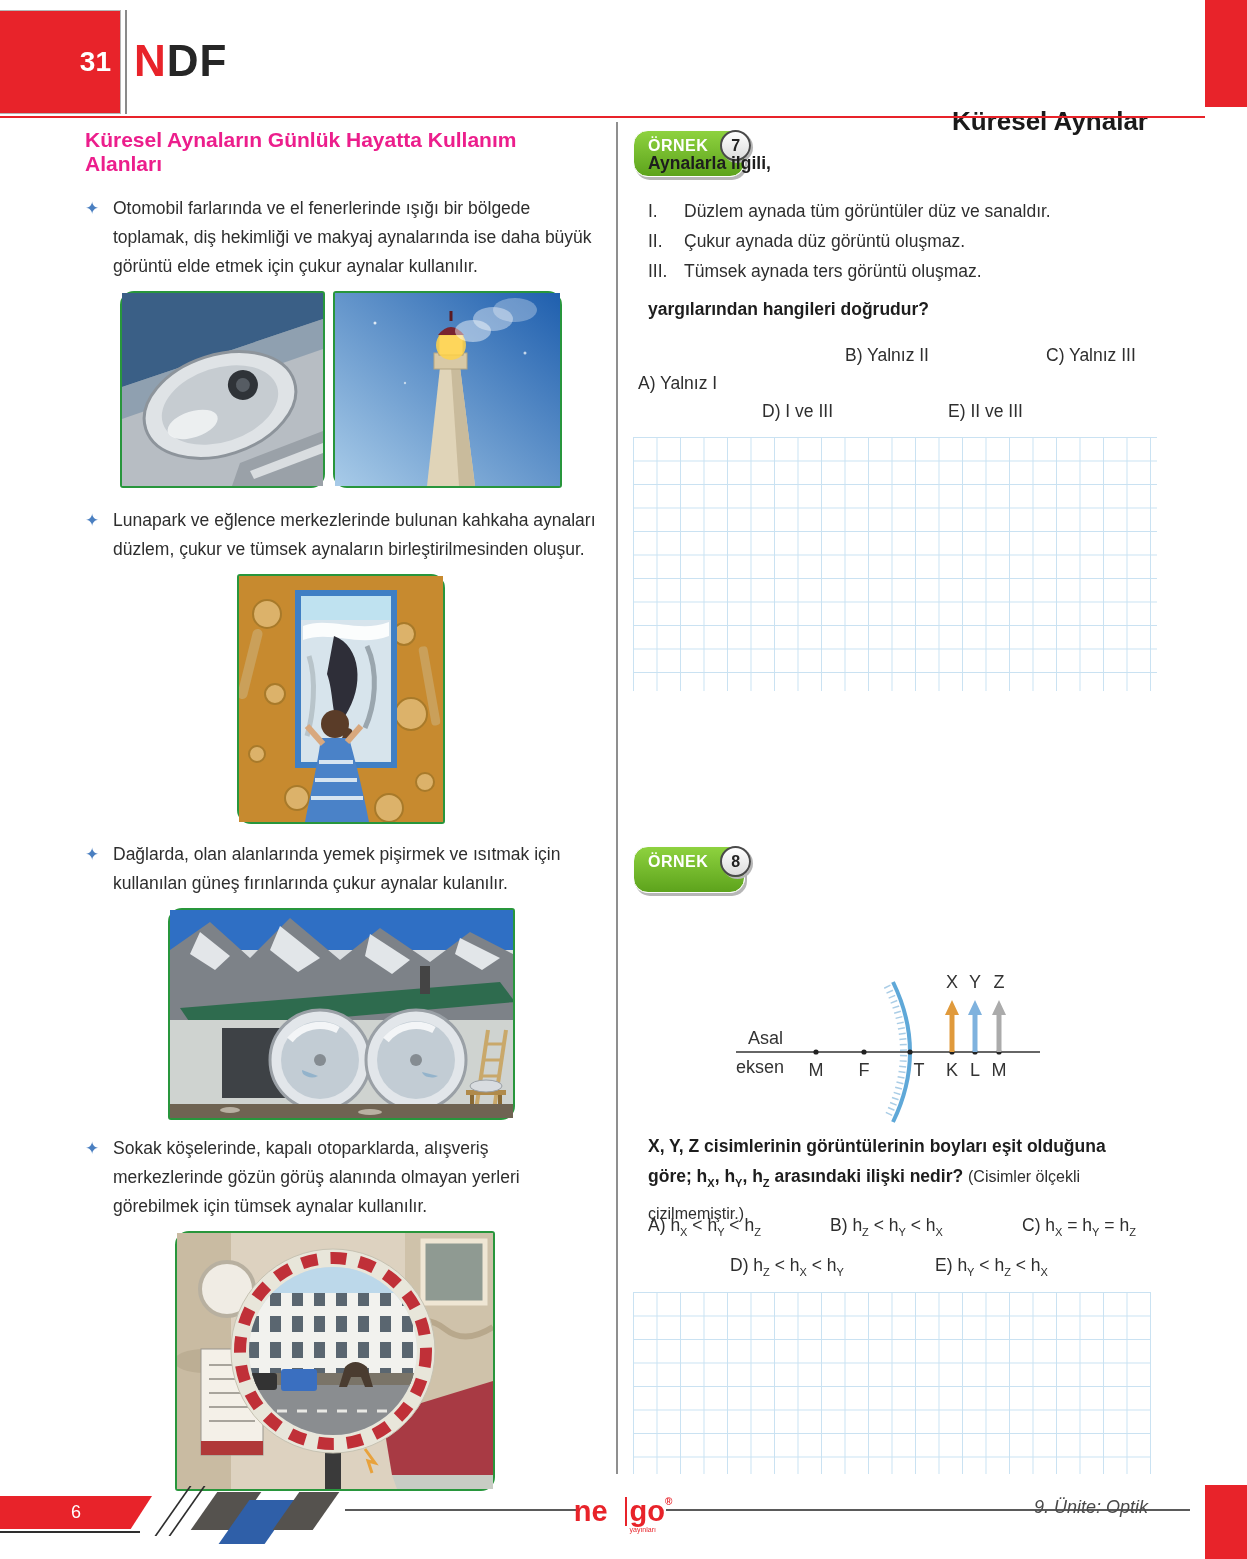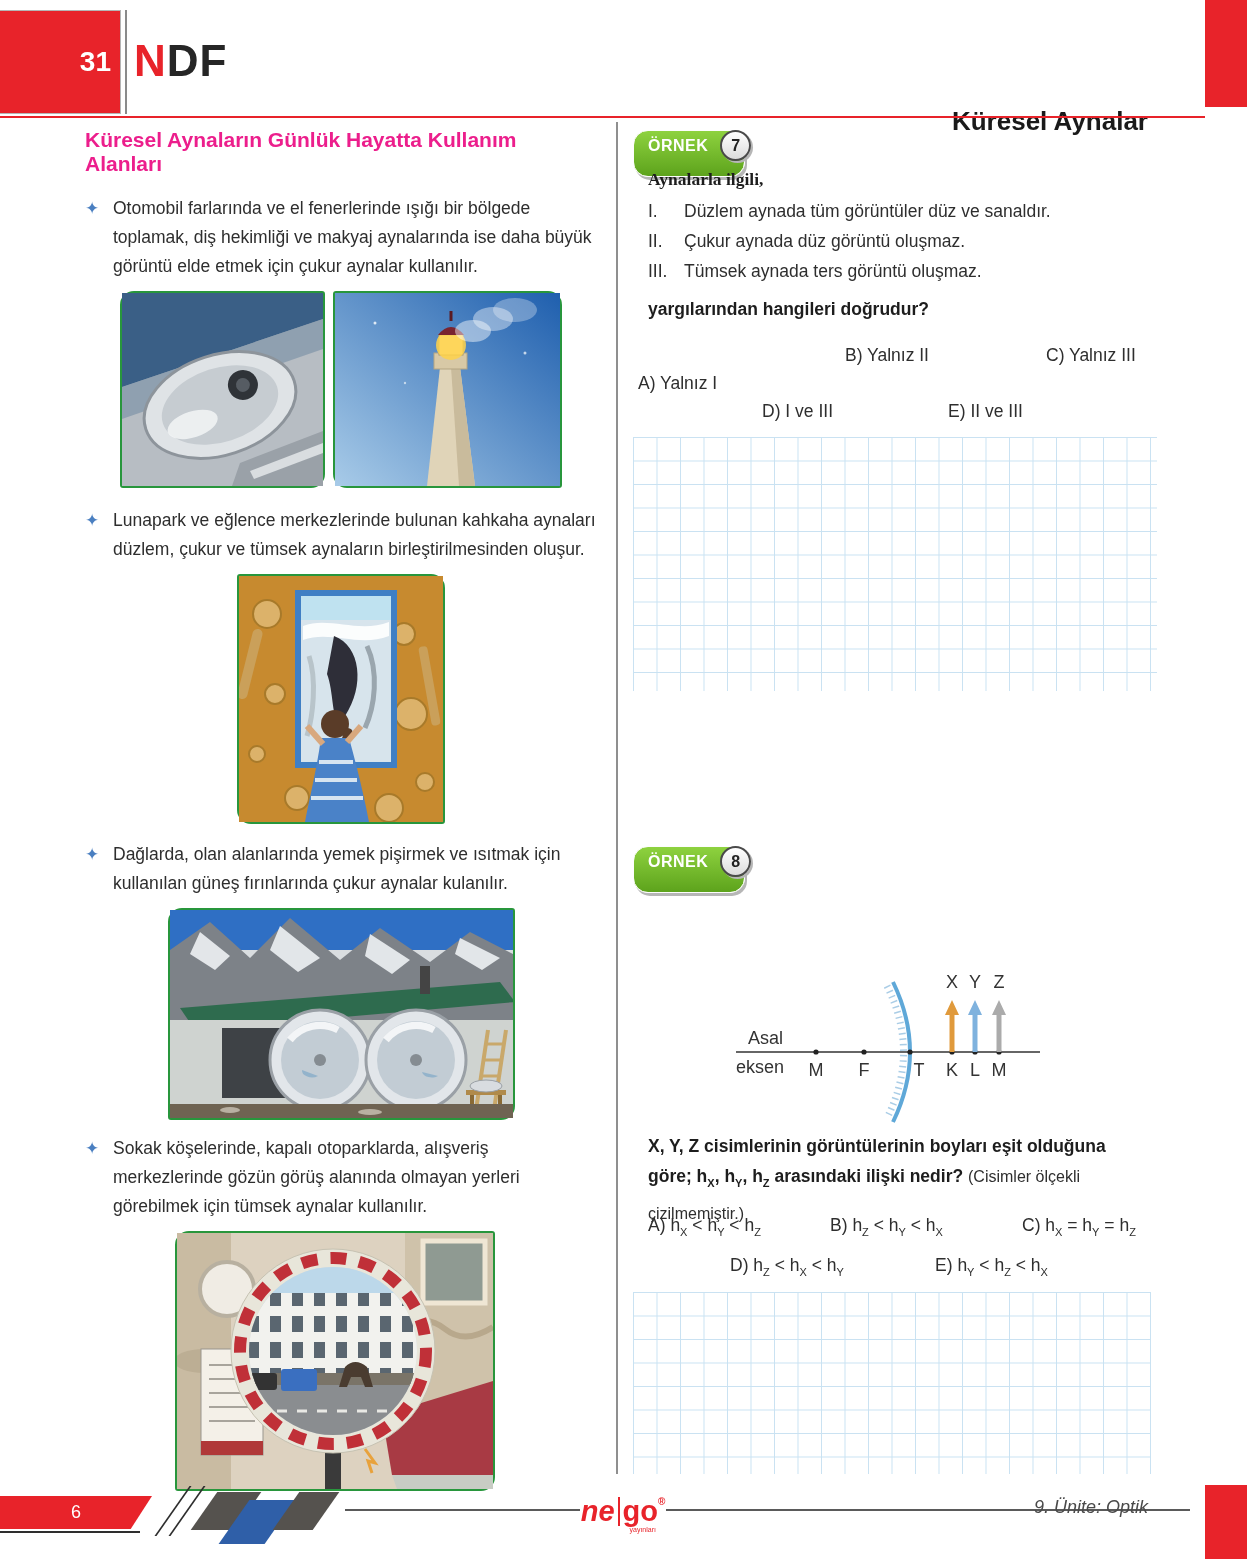--- a/index.html
+++ b/index.html
@@ -63,21 +63,21 @@
   .page-num-shape{position:absolute;left:0;top:1496px;width:152px;height:33px;background:#e8232a;
                   clip-path:polygon(0 0,100% 0,86% 100%,0 100%);display:flex;align-items:center;
                   justify-content:center;color:#fff;font-size:18px;}
   .page-num-underline{position:absolute;left:0;top:1531px;width:140px;height:2px;background:#2e2e2e;}
   .thin-diag{position:absolute;top:1486px;width:2px;height:50px;background:#2e2e2e;transform:skewX(-35deg);}
   .stripe{position:absolute;transform:skewX(-35deg);}
   .footer-line{position:absolute;left:345px;top:1509px;width:845px;height:2px;background:#5a5a5a;}
   .logo{position:absolute;left:580px;top:1486px;width:86px;height:58px;background:#fff;
         display:flex;flex-direction:column;align-items:center;justify-content:center;}
   .nego-row{color:#e8232a;font-weight:bold;font-size:29px;line-height:1;display:flex;align-items:flex-start;}
-  .nego-ne{padding-right:3px;border-right:2px solid #e8232a;margin-right:3px;font-style:italic;}
+  .nego-ne{padding-right:17px;border-right:2px solid #e8232a;margin-right:3px;}
   .nego-r{font-size:10px;line-height:1;}
   .nego-sub{color:#e8232a;font-size:7px;align-self:flex-end;margin-right:10px;}
   .unit-footer{position:absolute;right:99px;top:1497px;font-style:italic;font-size:18px;color:#4a4a4a;}
   .bottom-right-bar{position:absolute;right:0;top:1485px;width:42px;height:74px;background:#e8232a;}
 </style>
 </head>
 <body>
 
 <div class="page">
 
@@ -281,21 +281,21 @@
     </div>
   </div>
 
   <div class="right-col">
 
     <div class="ornek-badge" style="top:5px;left:0;">
       <span class="ornek-label">ÖRNEK</span>
       <span class="ornek-circle">7</span>
     </div>
 
-    <div class="rc bold" style="top:44px;font-family:Liberation Serif, serif;">Aynalarla ilgili,</div>
+    <div class="rc bold" style="top:28px;">Aynalarla ilgili,</div>
 
     <div class="rc" style="top:76px;">
       <div class="ex7-item"><span class="numeral">I.</span><span>Düzlem aynada tüm görüntüler düz ve sanaldır.</span></div>
       <div class="ex7-item"><span class="numeral">II.</span><span>Çukur aynada düz görüntü oluşmaz.</span></div>
       <div class="ex7-item"><span class="numeral">III.</span><span>Tümsek aynada ters görüntü oluşmaz.</span></div>
     </div>
 
     <div class="rc bold" style="top:174px;">yargılarından hangileri doğrudur?</div>
 
     <div class="opt-row" style="top:220px;">

